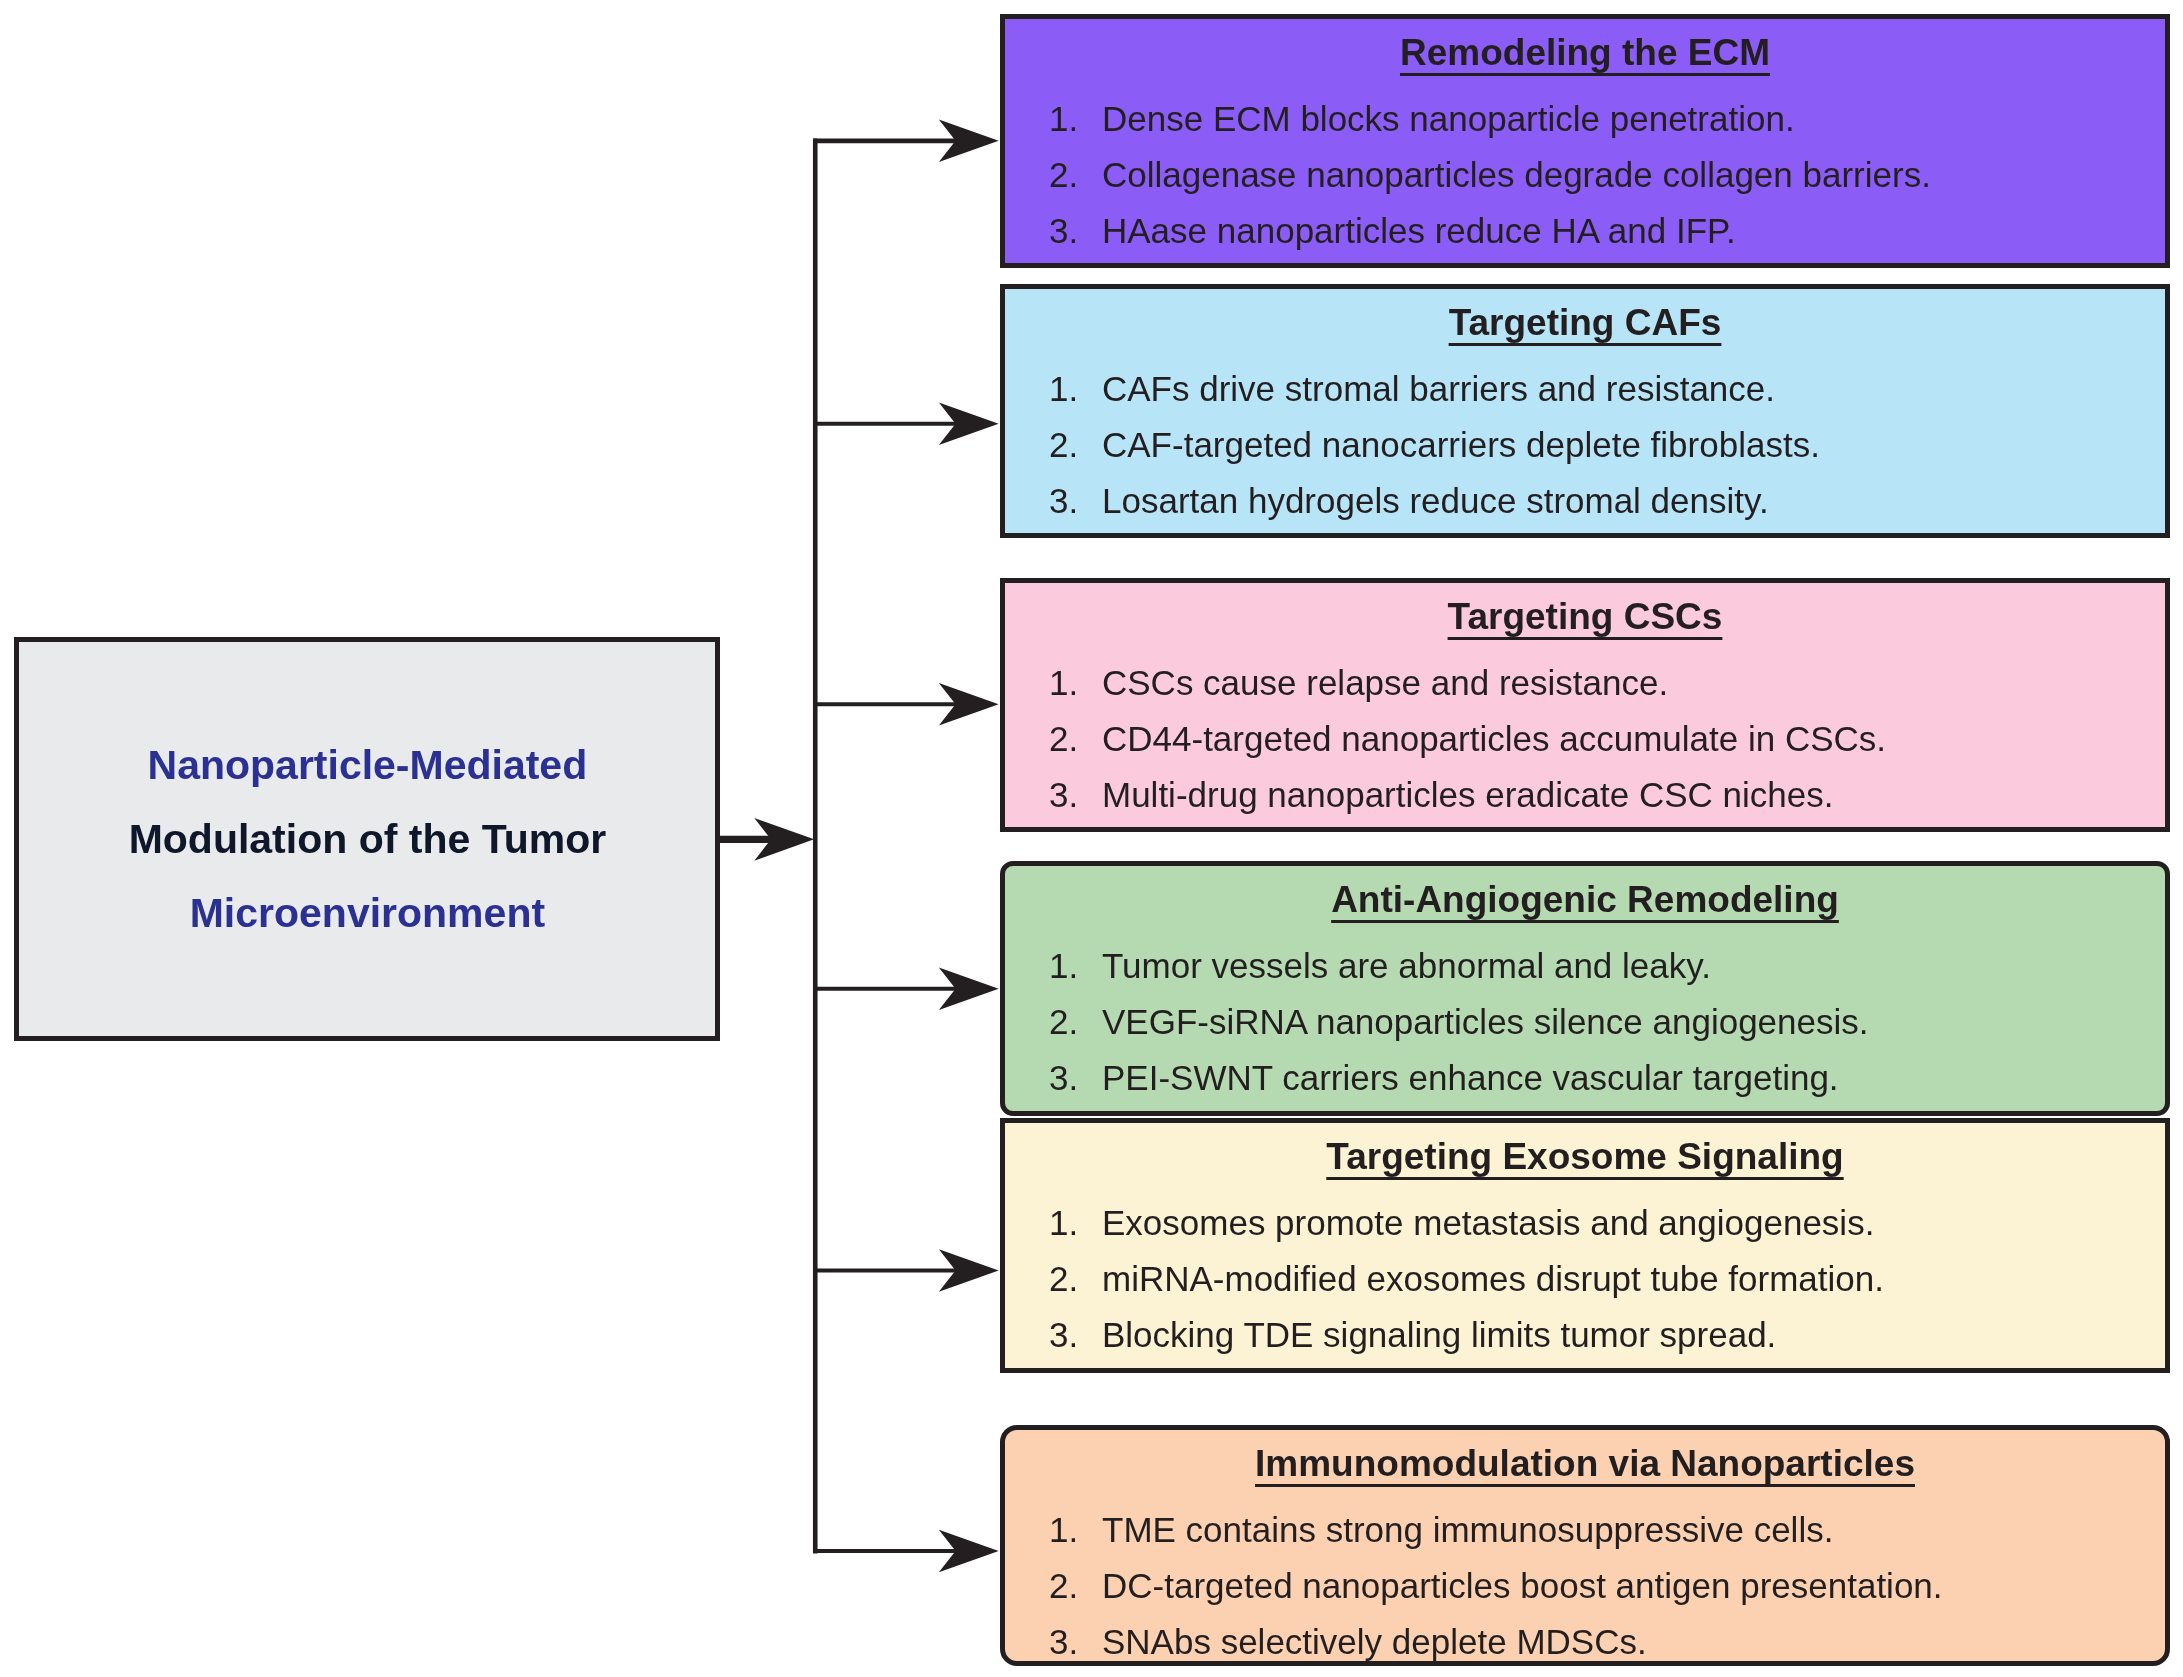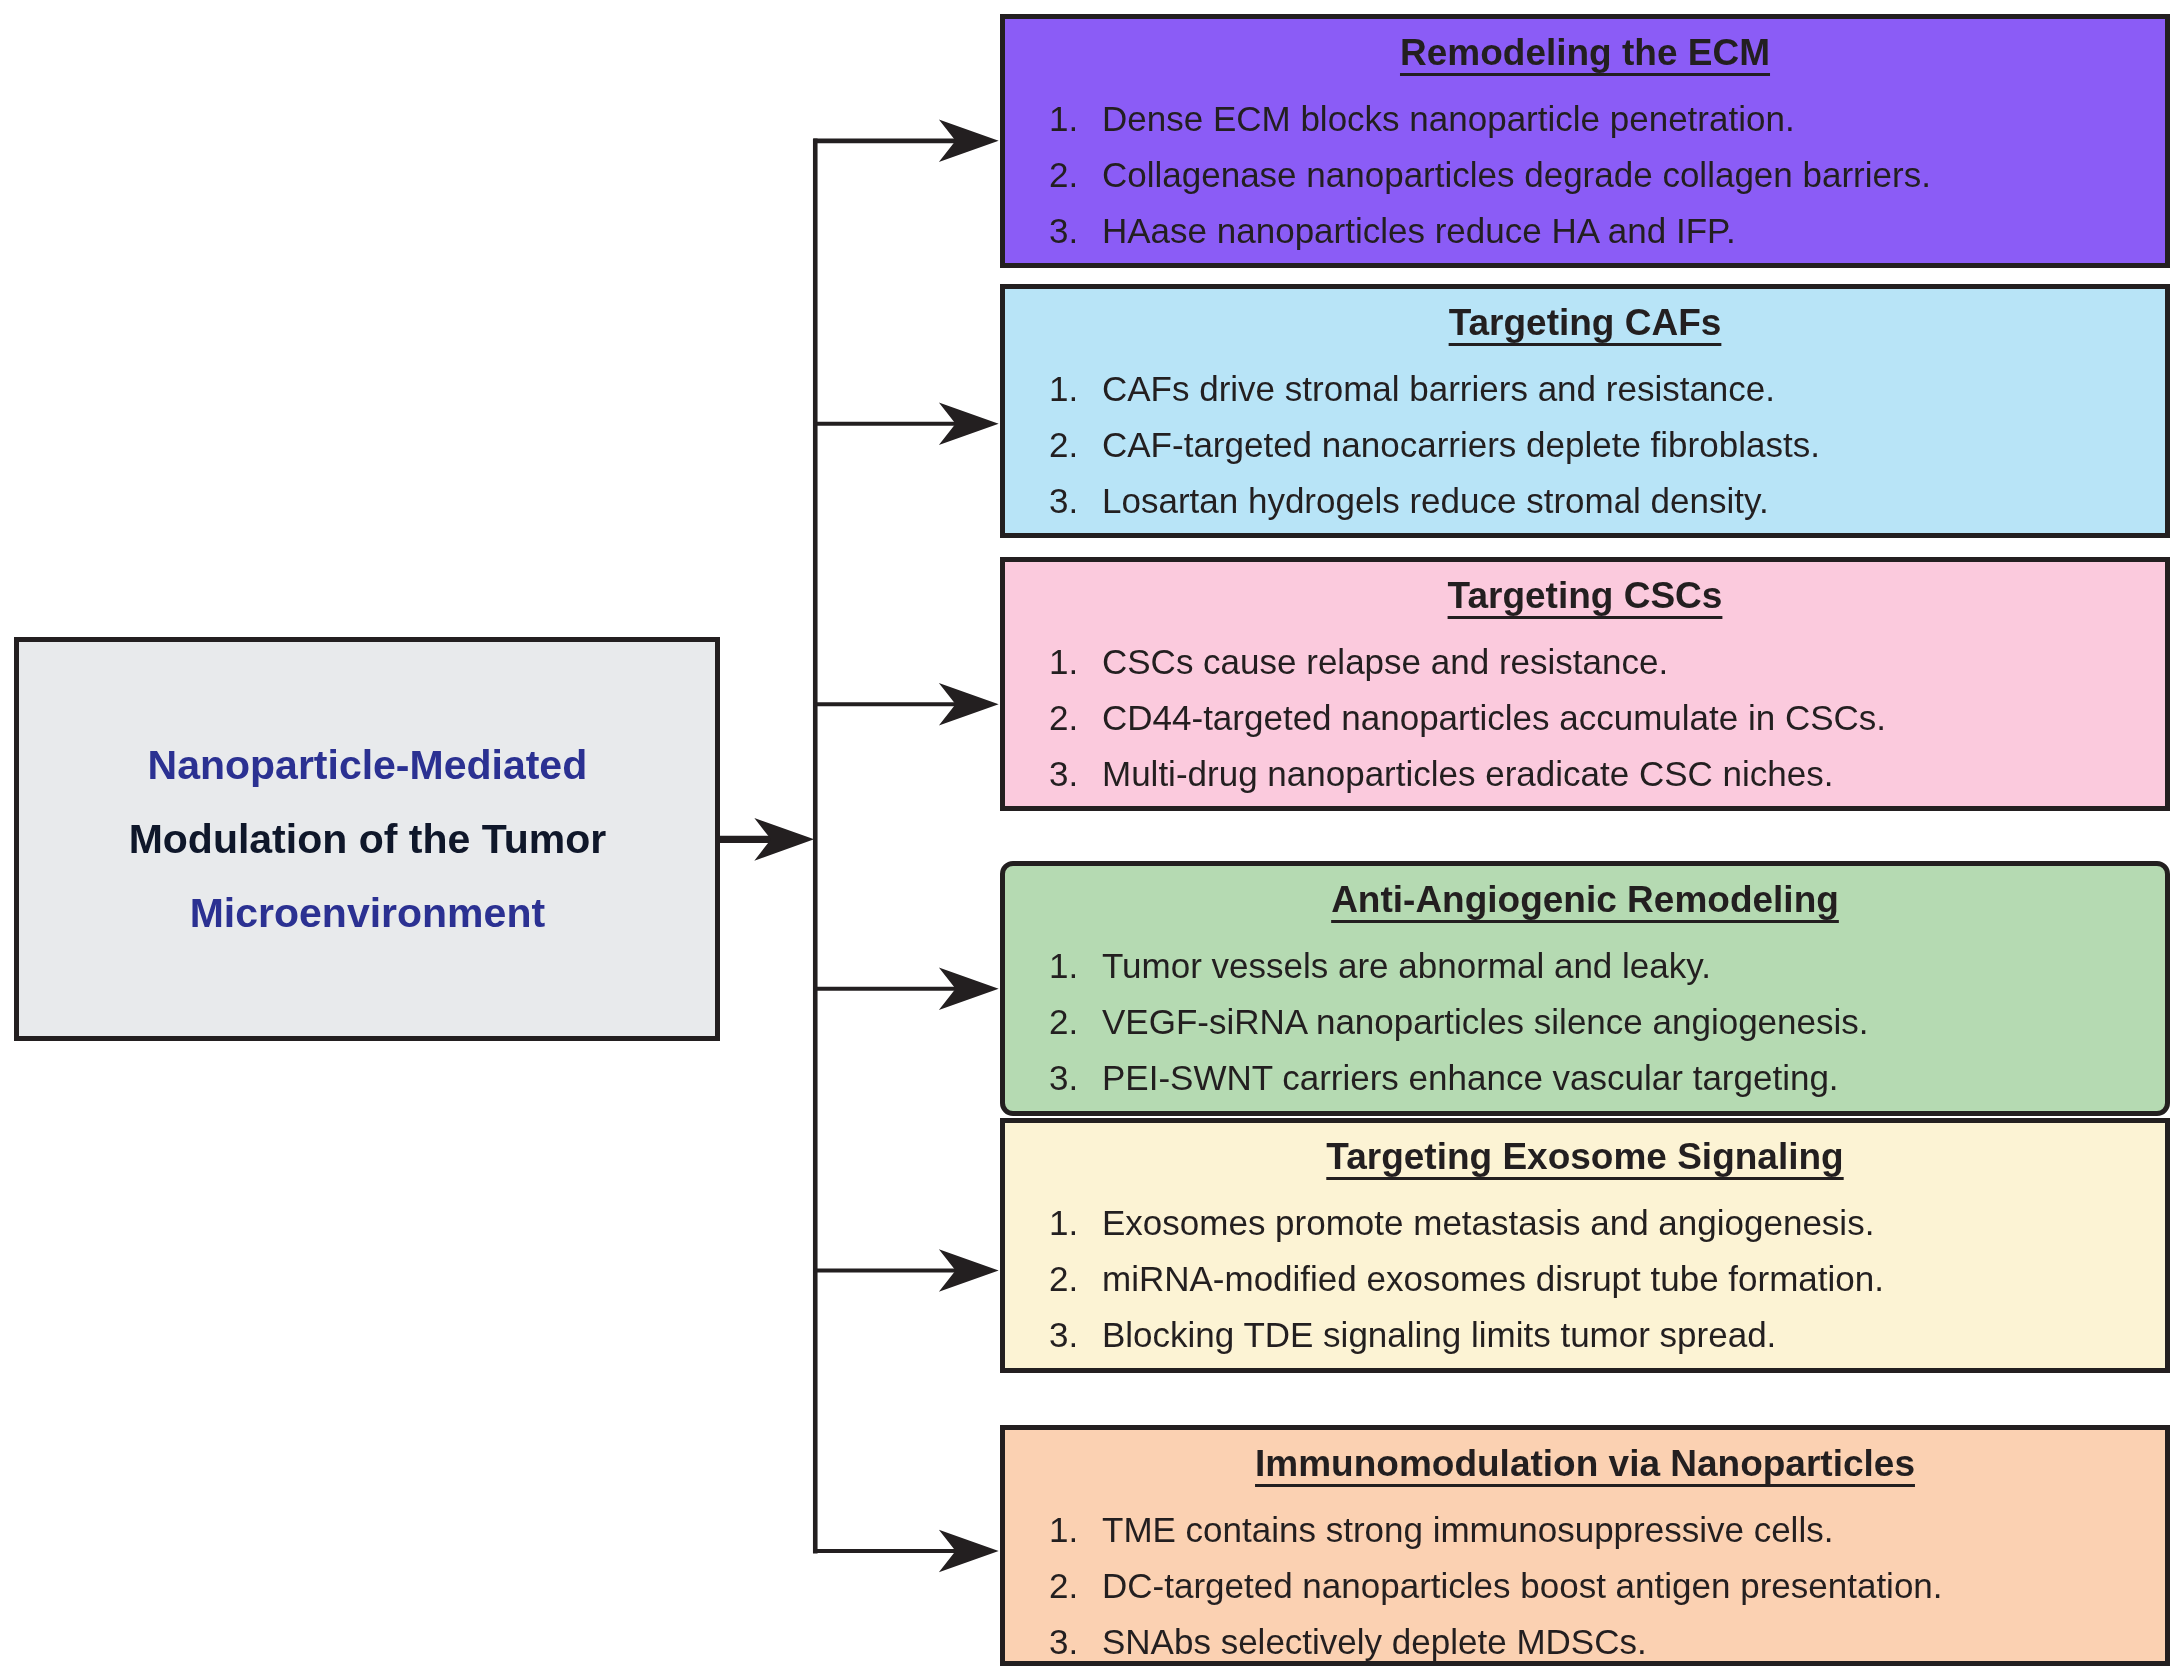--- a/index.html
+++ b/index.html
@@ -74,24 +74,24 @@
     font-size: 35px;
     line-height: 56px;
     white-space: nowrap;
   }
   .cat-box .item .num {
     width: 53px;
     flex: 0 0 53px;
   }
   .box-pos-1 { top: 14px;   height: 254px; }
   .box-pos-2 { top: 284px;  height: 254px; }
-  .box-pos-3 { top: 557px; height: 254px; }
+  .box-pos-3 { top: 578px; height: 254px; }
   .box-pos-4 { top: 861px; height: 255px; border-radius: 13px; }
   .box-pos-5 { top: 1118px; height: 255px; }
-  .box-pos-6 { top: 1425px; height: 241px; }
+  .box-pos-6 { top: 1425px; height: 241px; border-radius: 17px; }
 </style>
 </head>
 <body>
 
 <div class="canvas">
 
   <svg class="connectors" viewBox="0 0 3797 2917">
     <g stroke="#231f20" fill="#231f20">
 
       <line x1="1250" y1="1460" x2="1346" y2="1460" stroke-width="13"></line>

